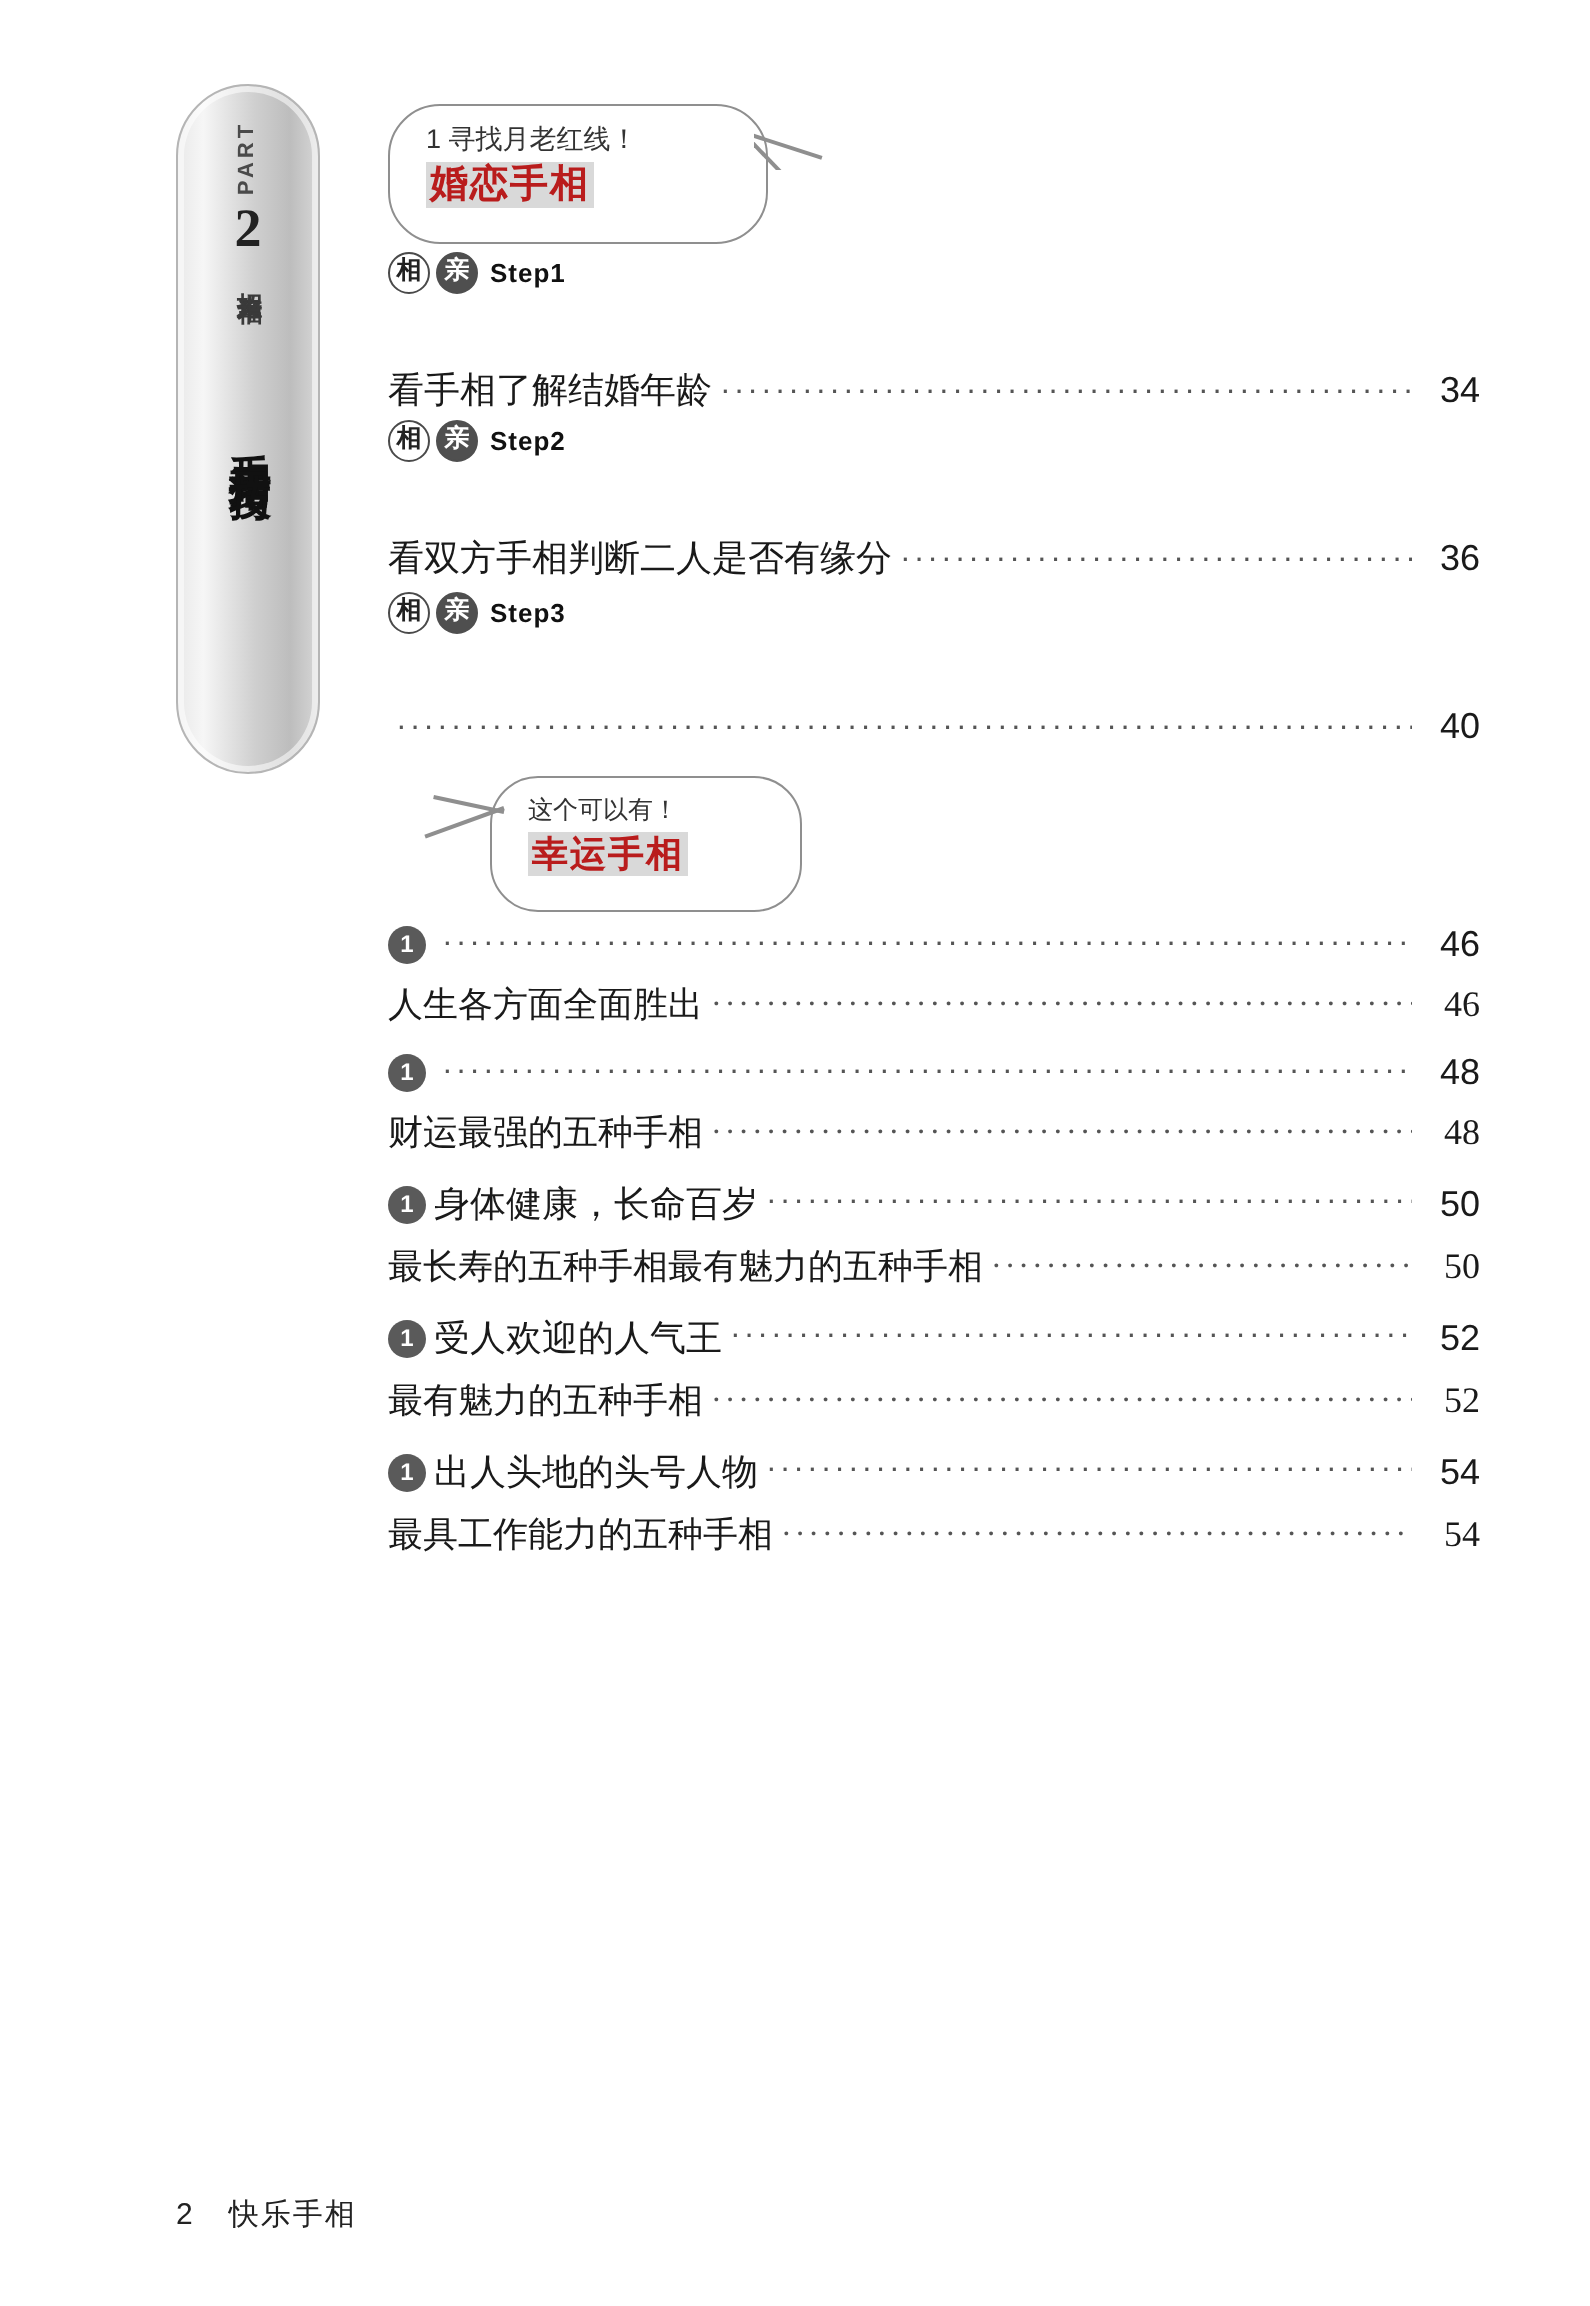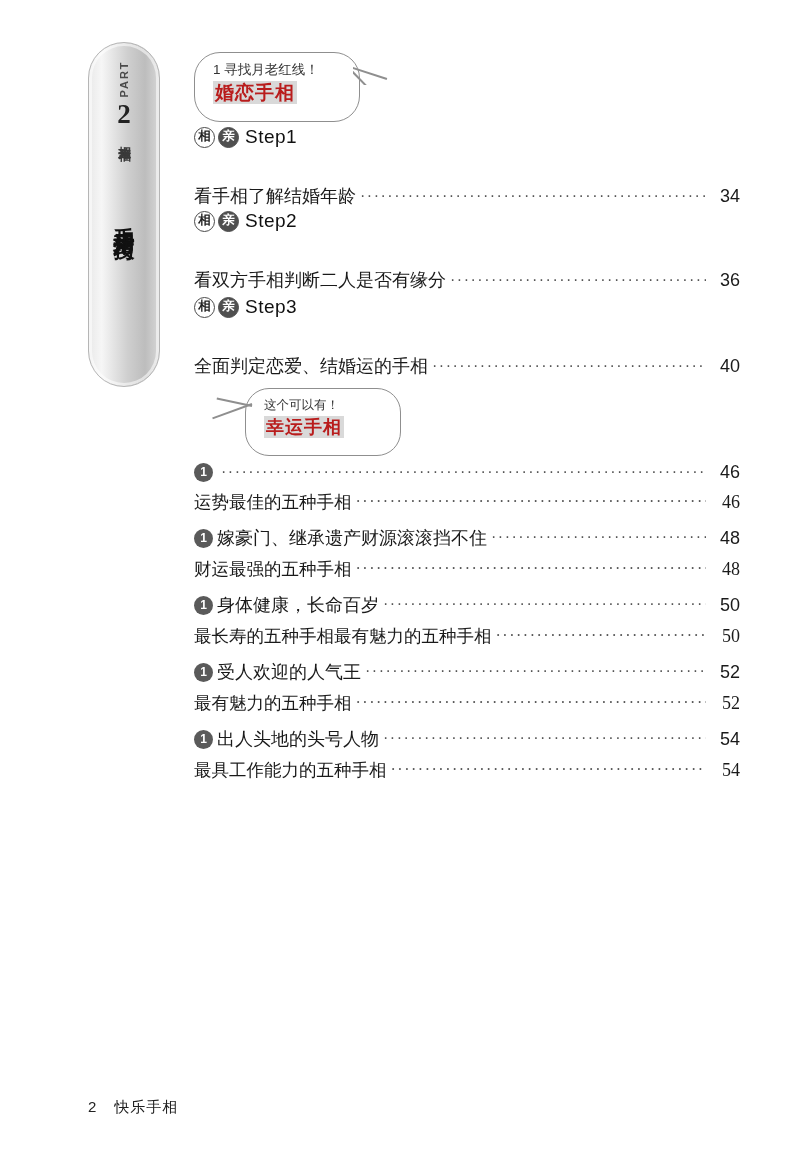--- a/index.html
+++ b/index.html
@@ -106,21 +106,21 @@
     white-space: nowrap;
   }
   .bubble .b-line2 .hl {
     background: #d9d9d9;
     padding: 1px 2px;
   }
 
   #bubble1 {
     left: 194px;
     top: 52px;
-    width: 166px;
+    width: 190px;
     height: 70px;
   }
   #bubble1 .tail {
     position: absolute;
     right: -34px;
     top: 10px;
     width: 40px;
     height: 22px;
     overflow: hidden;
   }
@@ -206,22 +206,22 @@
     font-size: 12.5px;
     font-weight: bold;
     color: #222;
   }
   .tag .ch.filled {
     background: #4f4f4f;
     color: #fff;
     border-color: #4f4f4f;
   }
   .step-label {
-    font-size: 19px;
-    font-weight: normal;
+    font-size: 13px;
+    font-weight: bold;
     color: #111;
     margin-left: 4px;
     letter-spacing: .5px;
   }
   .entry-row {
     display: flex;
     align-items: baseline;
     font-size: 18px;
     color: #1a1a1a;
     white-space: nowrap;
@@ -346,51 +346,49 @@
 
   <div class="step-block" style="top:296px;">
     <div class="step-head">
       <span class="tag">
         <span class="ch">相</span>
         <span class="ch filled">亲</span>
       </span>
       <span class="step-label">Step3</span>
     </div>
     <div class="entry-row">
-      <span class="entry-text">全面判定恋爱、结婚运的手相</span>
       <span class="leader">·····················································································································</span>
       <span class="pagenum">40</span>
     </div>
   </div>
 
   <div class="bubble" id="bubble2">
     <div class="b-line1">这个可以有！</div>
     <div class="b-line2"><span class="hl">幸运手相</span></div>
     <div class="tail2"></div>
   </div>
 
   <div class="lucky-list">
 
     <div class="lucky-item">
       <div class="lucky-main">
         <span class="bullet">1</span>
         <span class="leader">·····················································································································</span>
         <span class="pagenum">46</span>
       </div>
       <div class="lucky-sub">
-        <span class="entry-text">运势最佳的五种手相</span>
+        <span class="entry-text">人生各方面全面胜出</span>
         <span class="leader">·····················································································································</span>
         <span class="pagenum">46</span>
       </div>
     </div>
 
     <div class="lucky-item">
       <div class="lucky-main">
         <span class="bullet">1</span>
-        <span class="entry-text">嫁豪门、继承遗产财源滚滚挡不住</span>
         <span class="leader">·····················································································································</span>
         <span class="pagenum">48</span>
       </div>
       <div class="lucky-sub">
         <span class="entry-text">财运最强的五种手相</span>
         <span class="leader">·····················································································································</span>
         <span class="pagenum">48</span>
       </div>
     </div>
 

